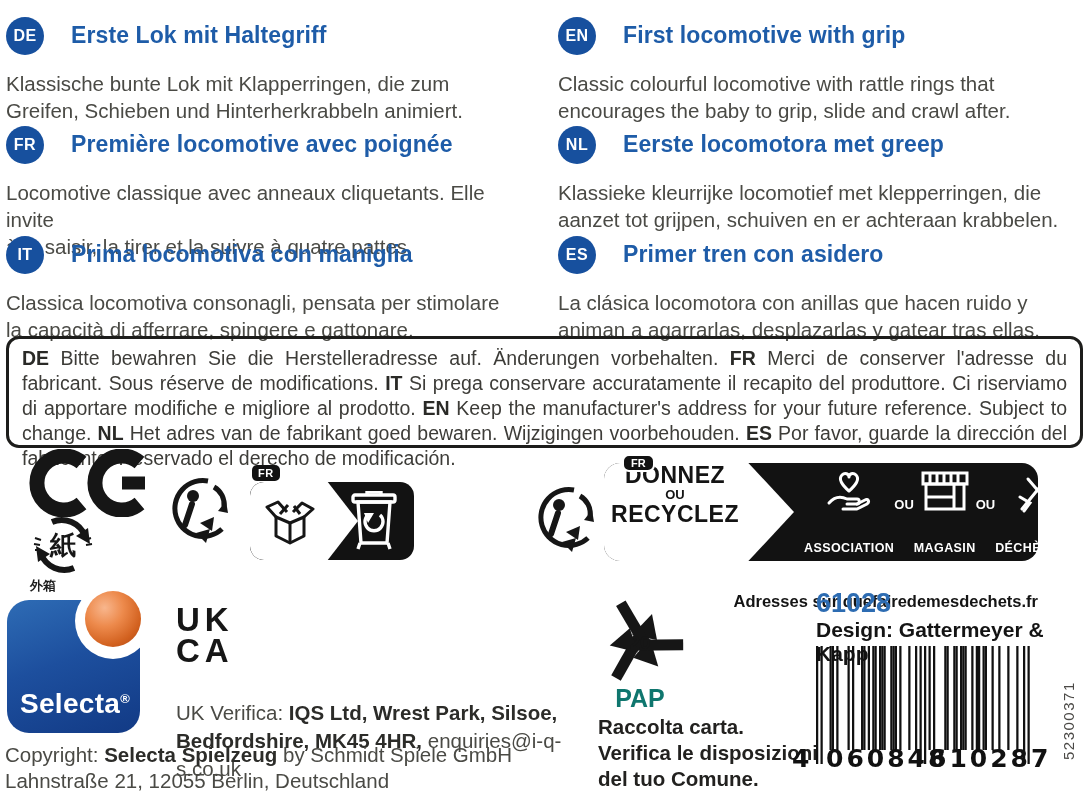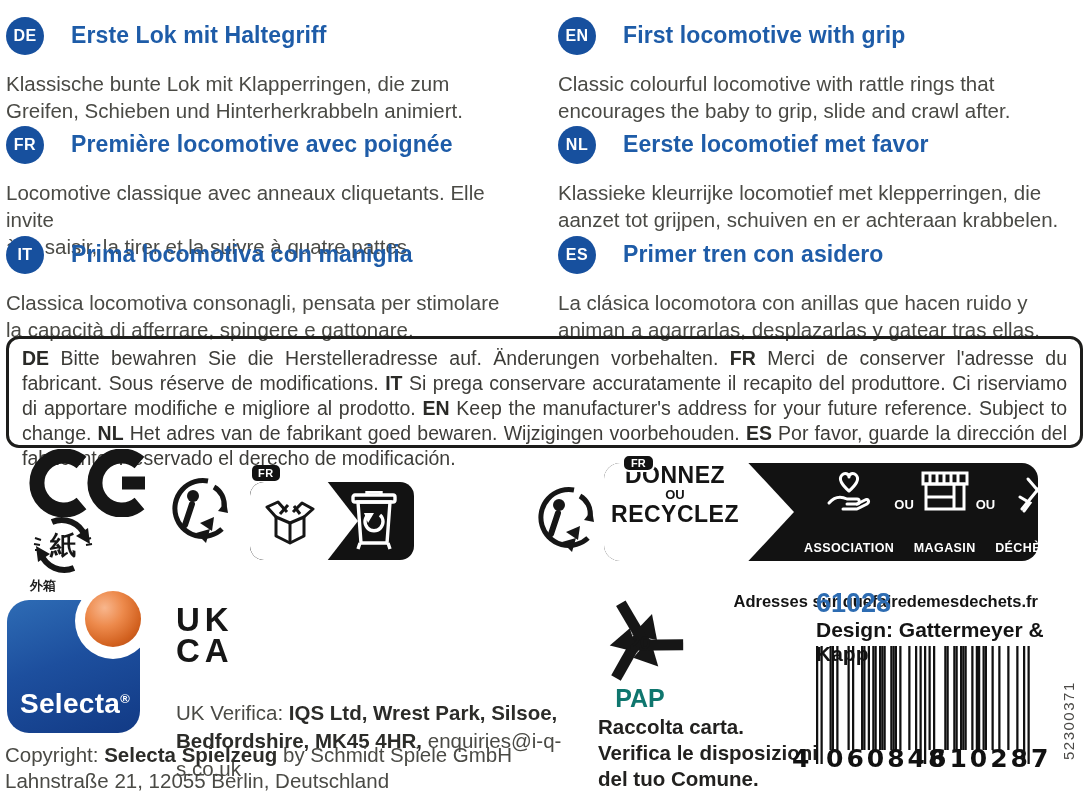--- a/index.html
+++ b/index.html
@@ -90,21 +90,21 @@
     <div class="lang-head">
       <span class="badge">FR</span>
       <h2 class="lang-title">Première locomotive avec poignée</h2>
     </div>
     <p class="lang-body">Locomotive classique avec anneaux cliquetants. Elle invite
 à la saisir, la tirer et la suivre à quatre pattes.</p>
   </section>
   <section class="lang" style="left:558px;top:117px;">
     <div class="lang-head">
       <span class="badge">NL</span>
-      <h2 class="lang-title">Eerste locomotief met favor</h2>
+      <h2 class="lang-title">Eerste locomotora met greep</h2>
     </div>
     <p class="lang-body">Klassieke kleurrijke locomotief met klepperringen, die
 aanzet tot grijpen, schuiven en er achteraan krabbelen.</p>
   </section>
   <section class="lang" style="left:6px;top:227px;">
     <div class="lang-head">
       <span class="badge">IT</span>
       <h2 class="lang-title">Prima locomotiva con maniglia</h2>
     </div>
     <p class="lang-body">Classica locomotiva consonagli, pensata per stimolare

